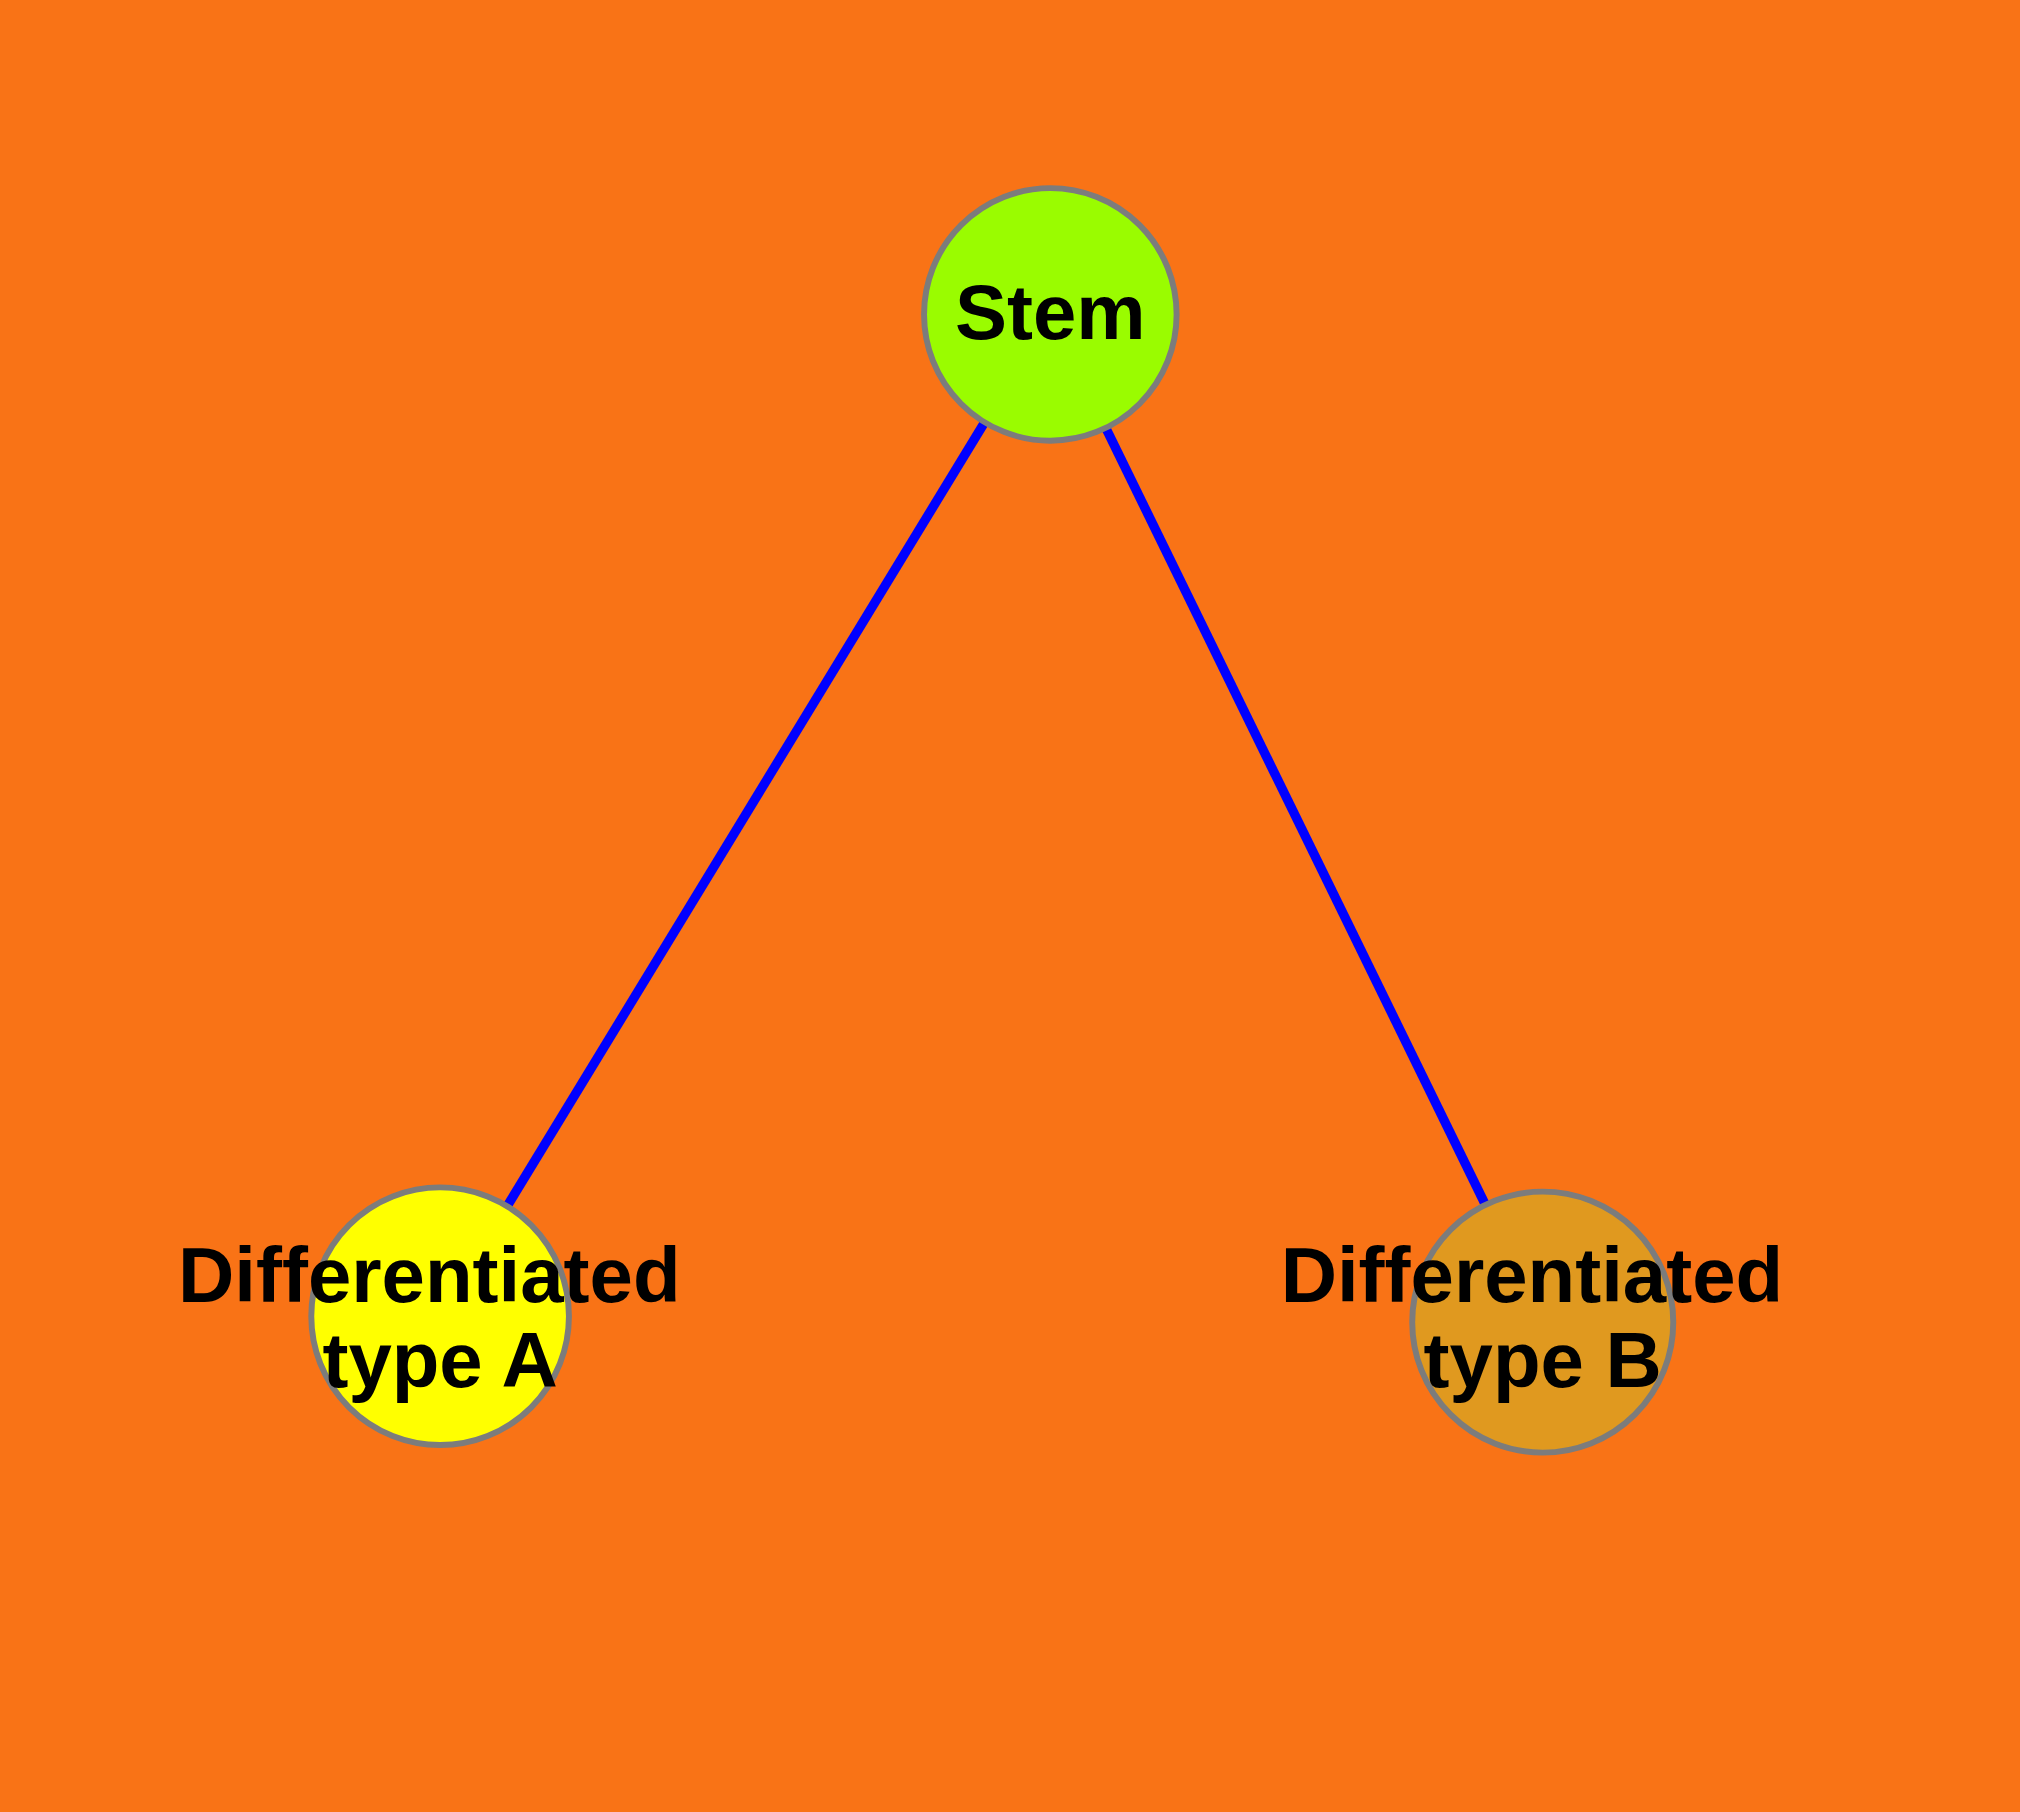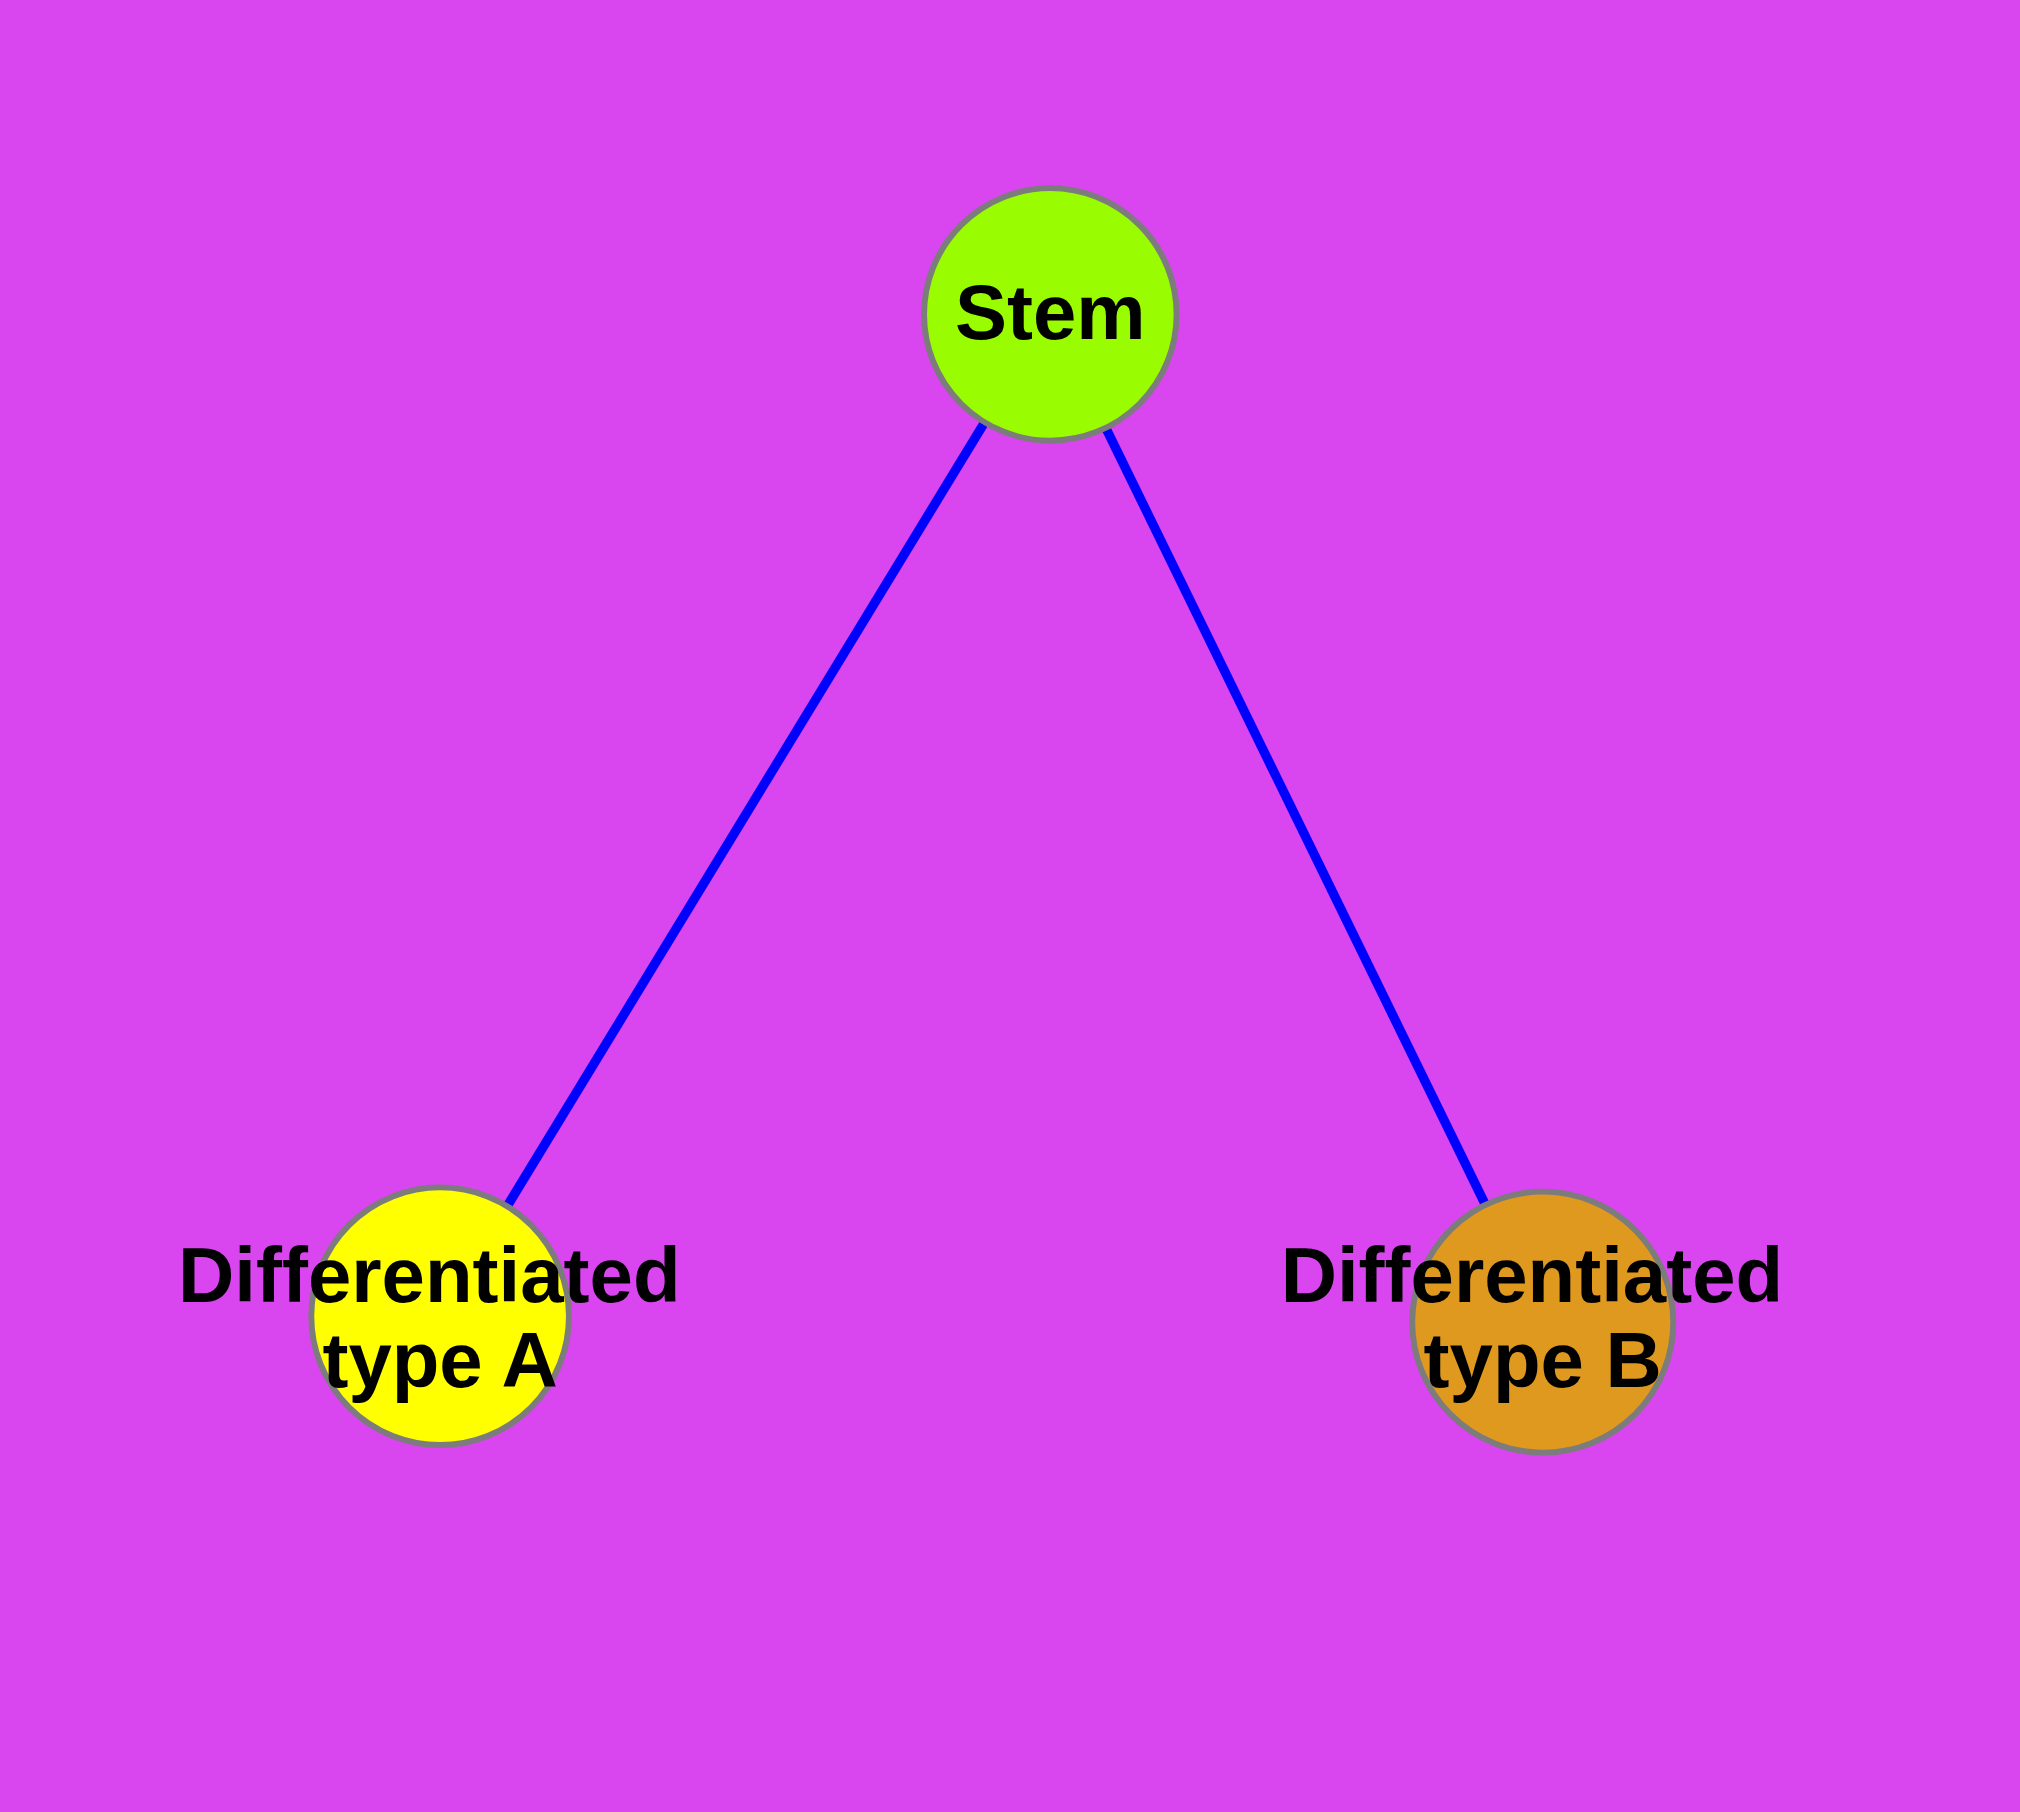--- a/index.html
+++ b/index.html
@@ -40,21 +40,21 @@
     fill: none;
   }
   .node-circle {
     stroke: #7c7c7c;
     stroke-width: 7;
   }
 </style>
 </head>
 <body>
 
-<div id="canvas" style="background: #d946ef; width: 2021px; height: 1812px;">
+<div id="canvas" style="background: #f97316; width: 2021px; height: 1812px;">
 
   <svg id="graph-svg" viewBox="0 0 2384 2138">
 
     <g>
       <line class="edge-line" x1="1239" y1="371" x2="519" y2="1553"></line>
       <line class="edge-line" x1="1239" y1="371" x2="1820" y2="1560"></line>
     </g>
 
     <g>
       <circle class="node-circle" cx="1239" cy="371" r="149" fill="#9afc00" stroke="#7c7c7c"></circle>

